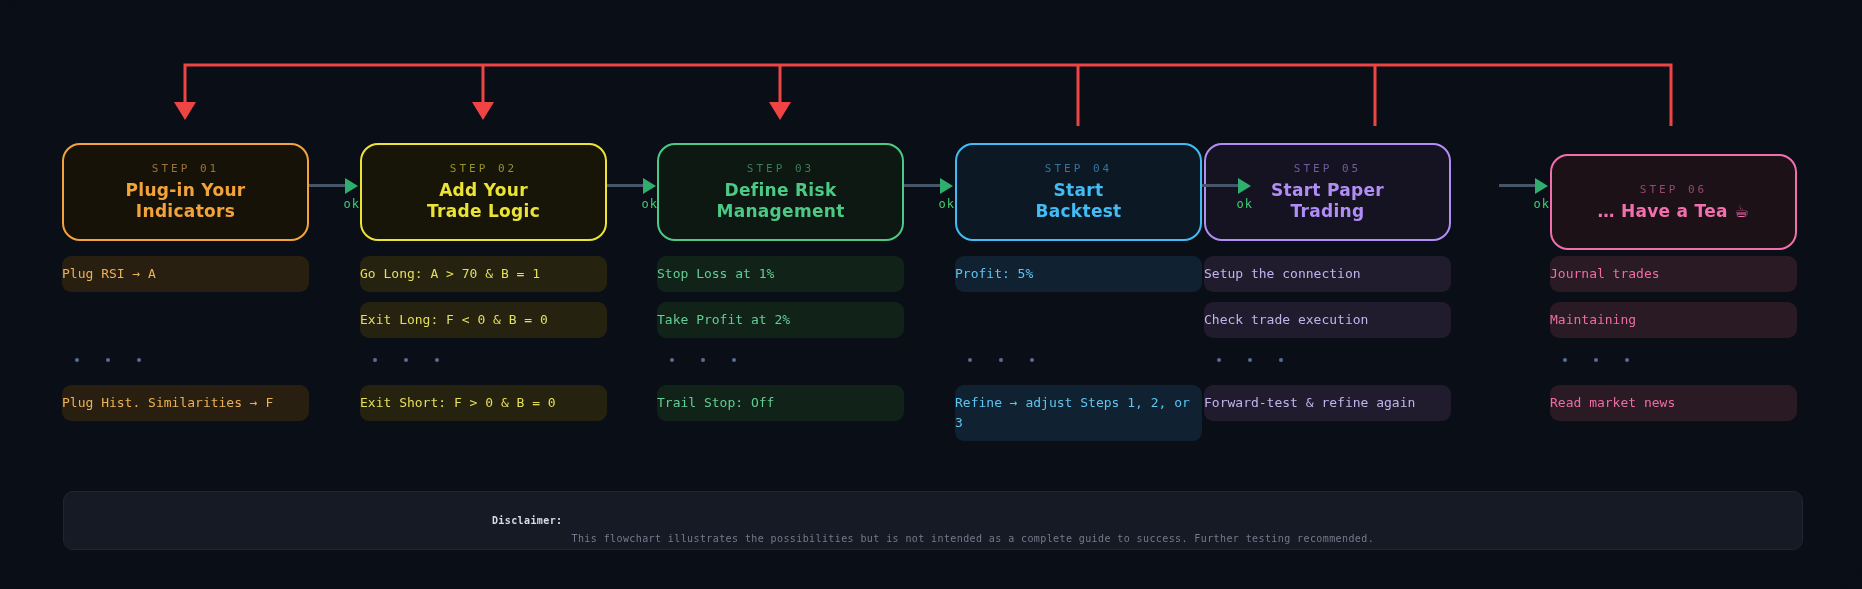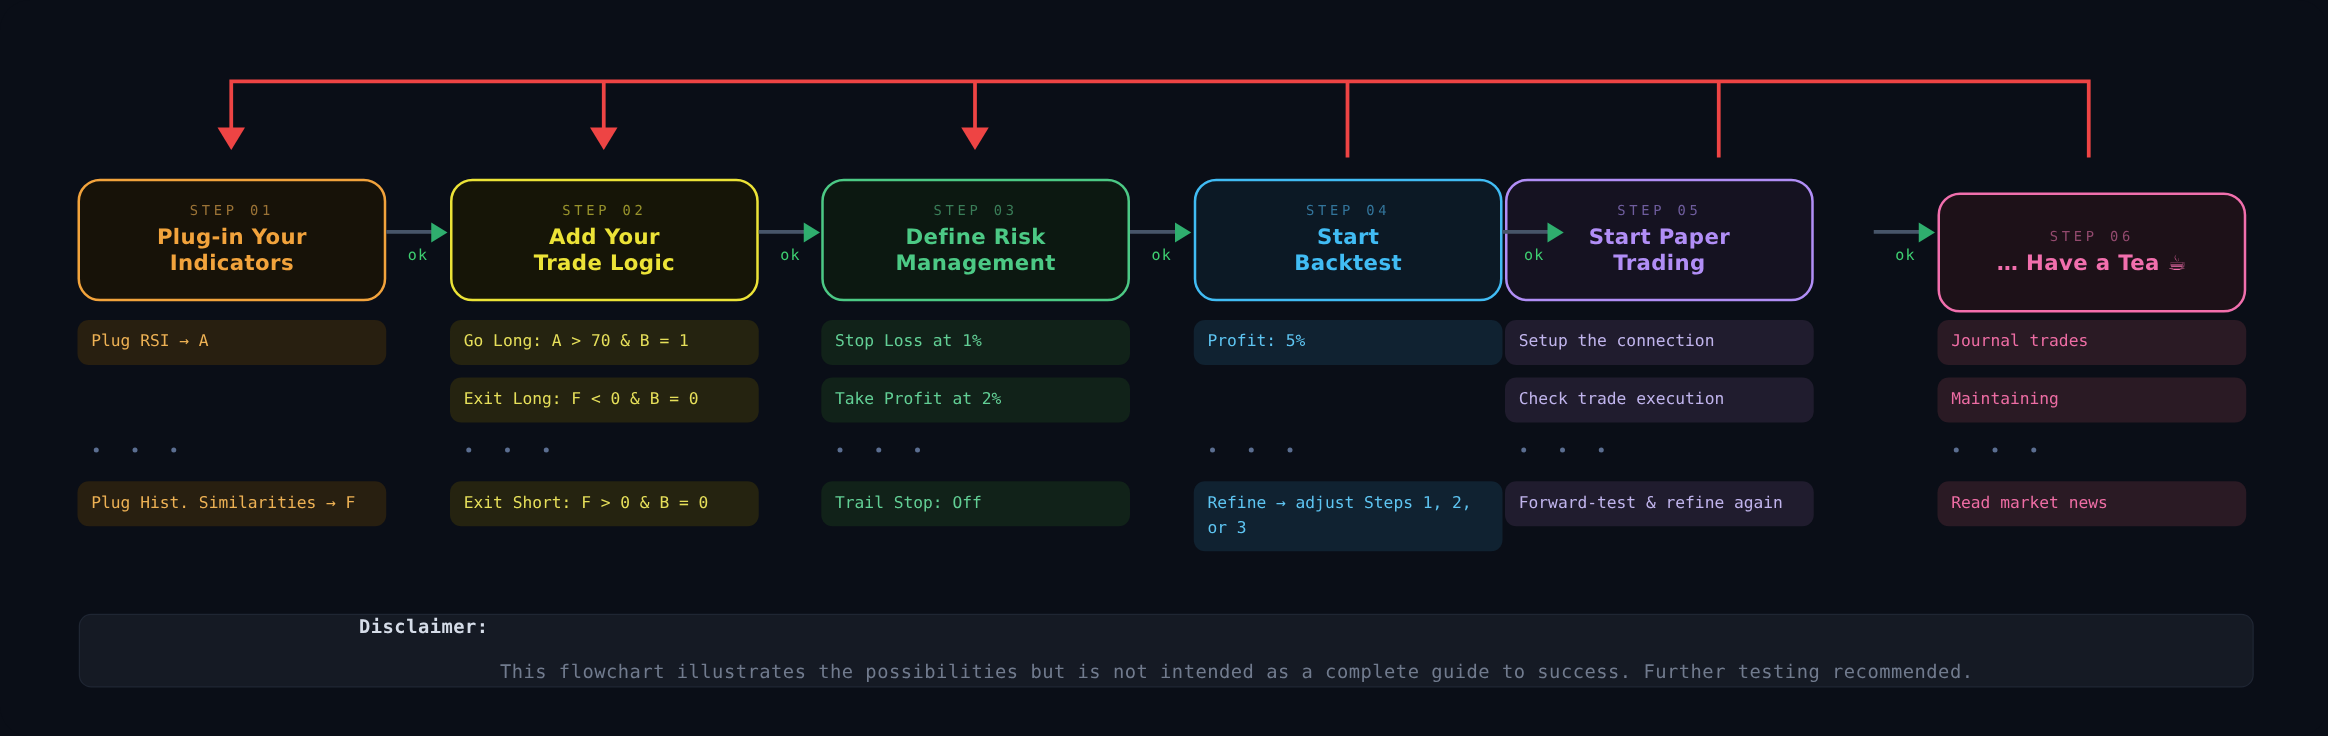--- a/index.html
+++ b/index.html
@@ -26,44 +26,44 @@
     color:var(--label);margin-bottom:5px;
   }
   .t-line{
     font-family:"DejaVu Sans",sans-serif;font-weight:700;font-size:17px;line-height:21px;
     letter-spacing:.3px;color:var(--accent);text-align:center;
   }
   .pill{
     position:absolute;left:0;right:0;box-sizing:border-box;border-radius:9px;
     background:var(--pill-bg);color:var(--pill-text);
     font-family:"DejaVu Sans Mono",monospace;font-size:13px;line-height:20px;
-    padding:8px 11px;
+    padding:8px 0;
   }
   .p1{top:113px}.p2{top:159px}.p3{top:242px}
   .dots{position:absolute;top:215px;left:13px;display:flex;gap:27px;}
   .dots i{width:4px;height:4px;border-radius:50%;background:var(--dots-c,#5b6e91);}
   
   .connector{position:absolute;top:170px;width:51px;height:48px;}
   .c-line{position:absolute;left:0;top:14px;width:38px;height:3px;background:var(--line,#475569);}
   .c-arrow{
     position:absolute;left:36px;top:8px;width:0;height:0;
     border-top:8px solid transparent;border-bottom:8px solid transparent;
     border-left:13px solid var(--arrowhead,#2fae6e);
   }
   .c-ok{
-    position:absolute;left:0;top:27px;width:100%;text-align:center;
+    position:absolute;left:0;top:27px;width:100%;text-align:right;
     font-family:"DejaVu Sans Mono",monospace;font-size:12px;letter-spacing:1px;
     color:var(--ok,#3ecf71);
   }
   
   .disclaimer{
     position:absolute;left:63px;top:491px;width:1740px;height:59px;box-sizing:border-box;
     background:var(--disc-bg,#151a24);border:1px solid var(--disc-border,#1f2633);border-radius:10px;
-    display:flex;align-items:flex-start;justify-content:center;
-    font-family:"DejaVu Sans Mono",monospace;font-size:15px;letter-spacing:.4px;
+    display:flex;align-items:center;justify-content:center;
+    font-family:"DejaVu Sans Mono",monospace;font-size:10px;letter-spacing:.4px;
   }
   .d-label{color:var(--disc-label,#d5dce8);font-weight:700;margin-right:9px;}
   .d-text{color:var(--disc-text,#717b8e);margin-top:36px;}
 </style>
 </head>
 <body>
 
 <div class="canvas">
 
   <svg class="rail" width="1862" height="140" viewBox="0 0 1862 140">

